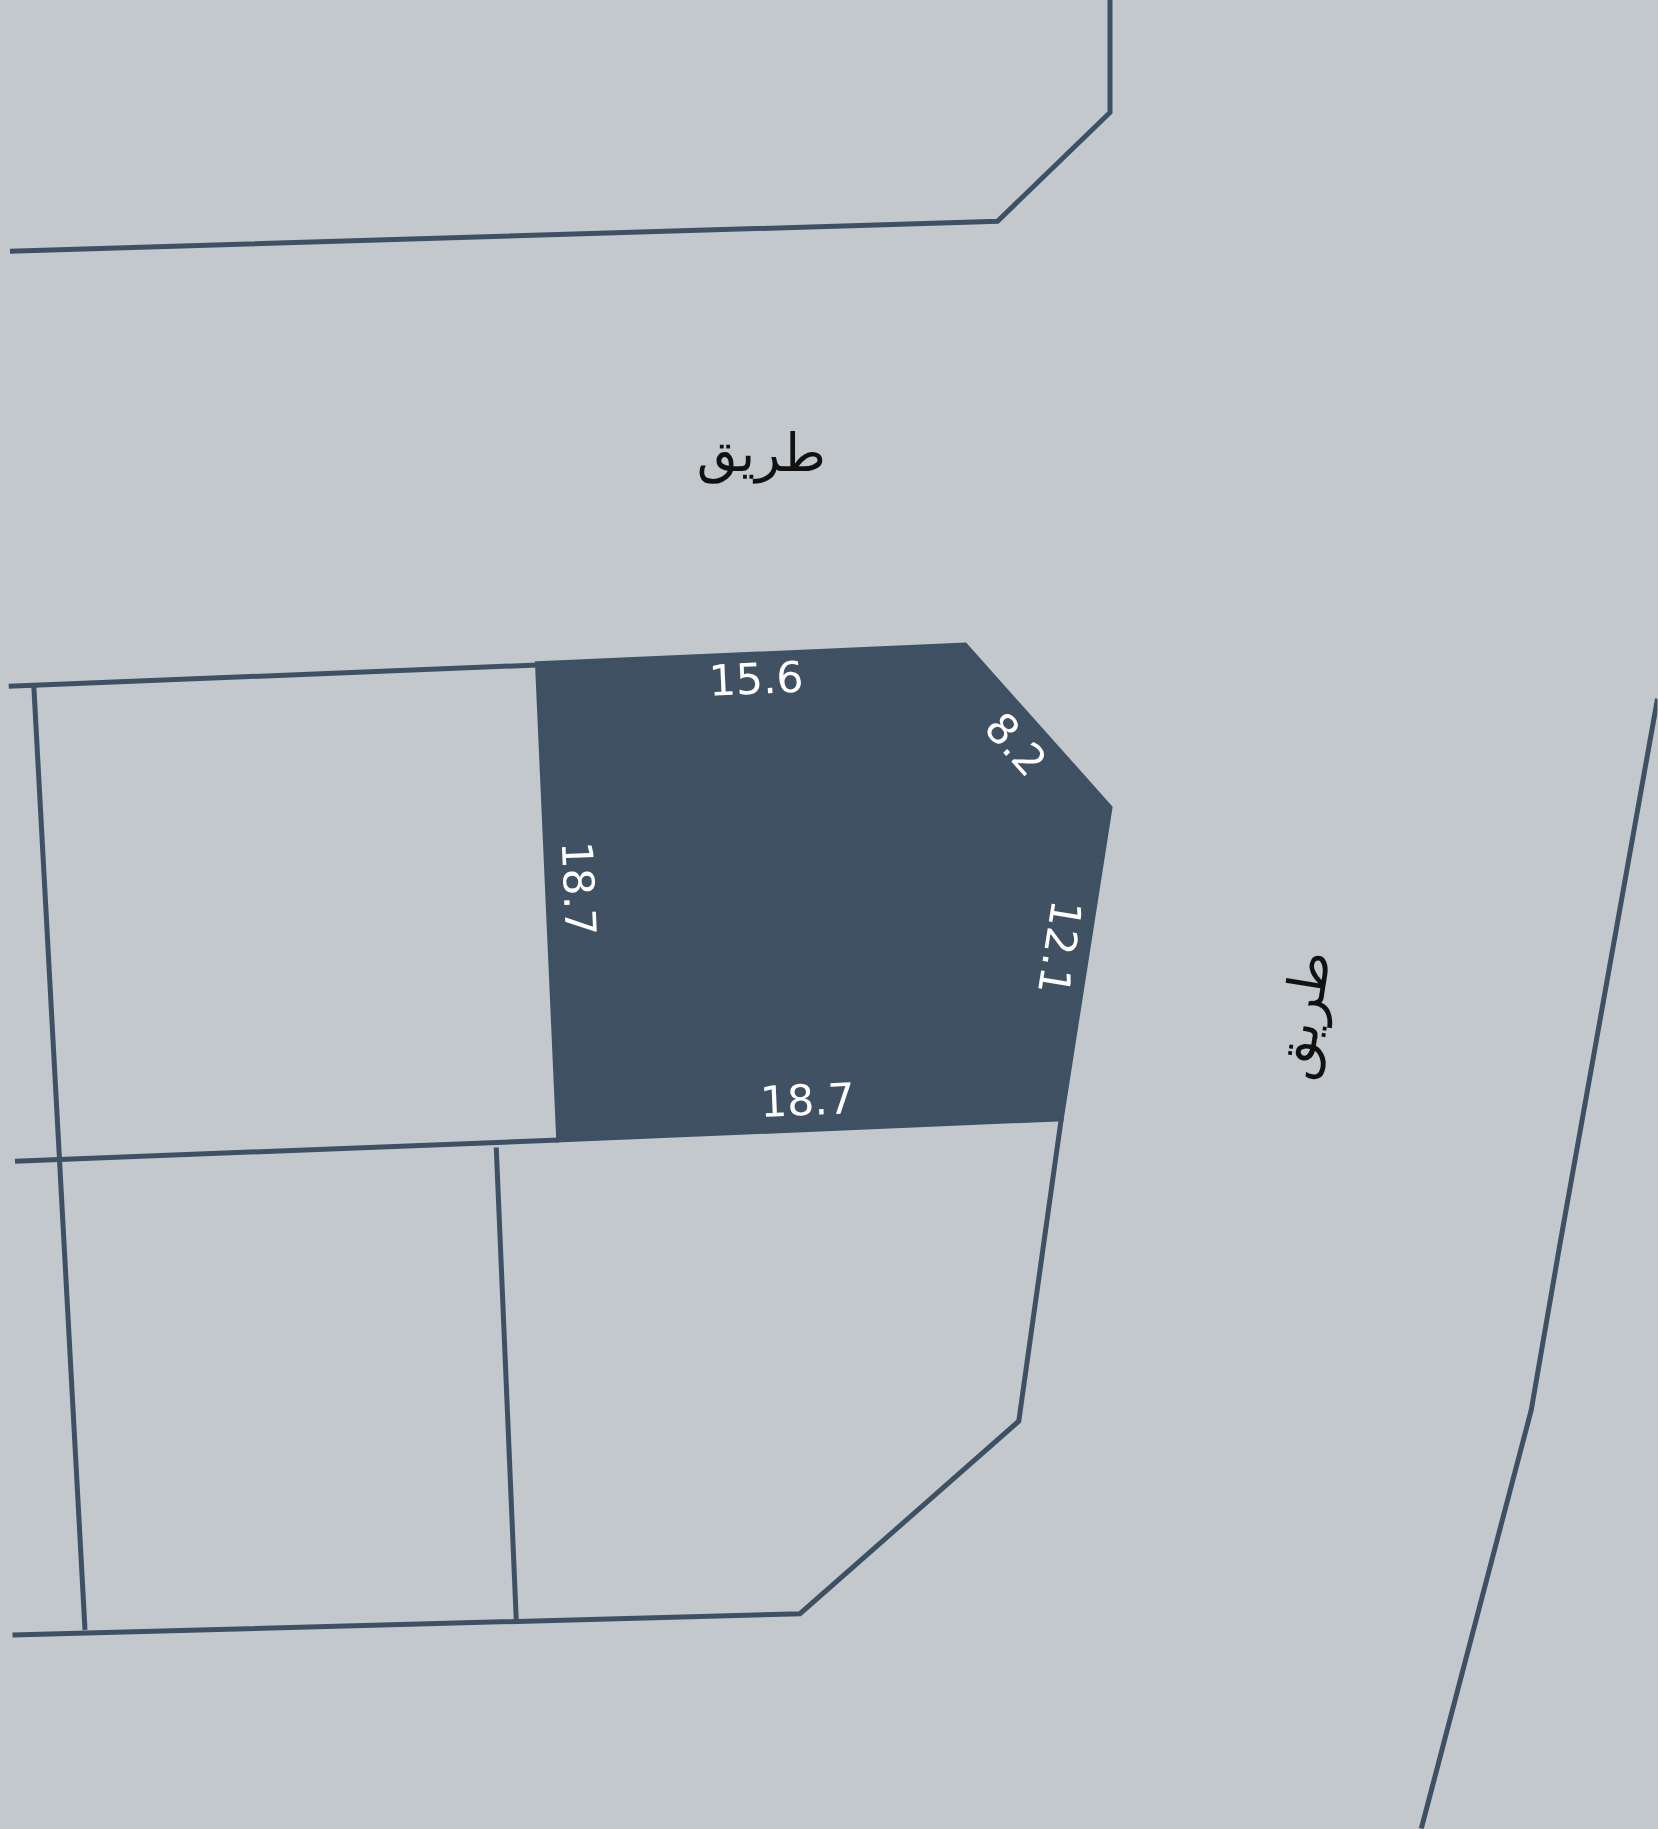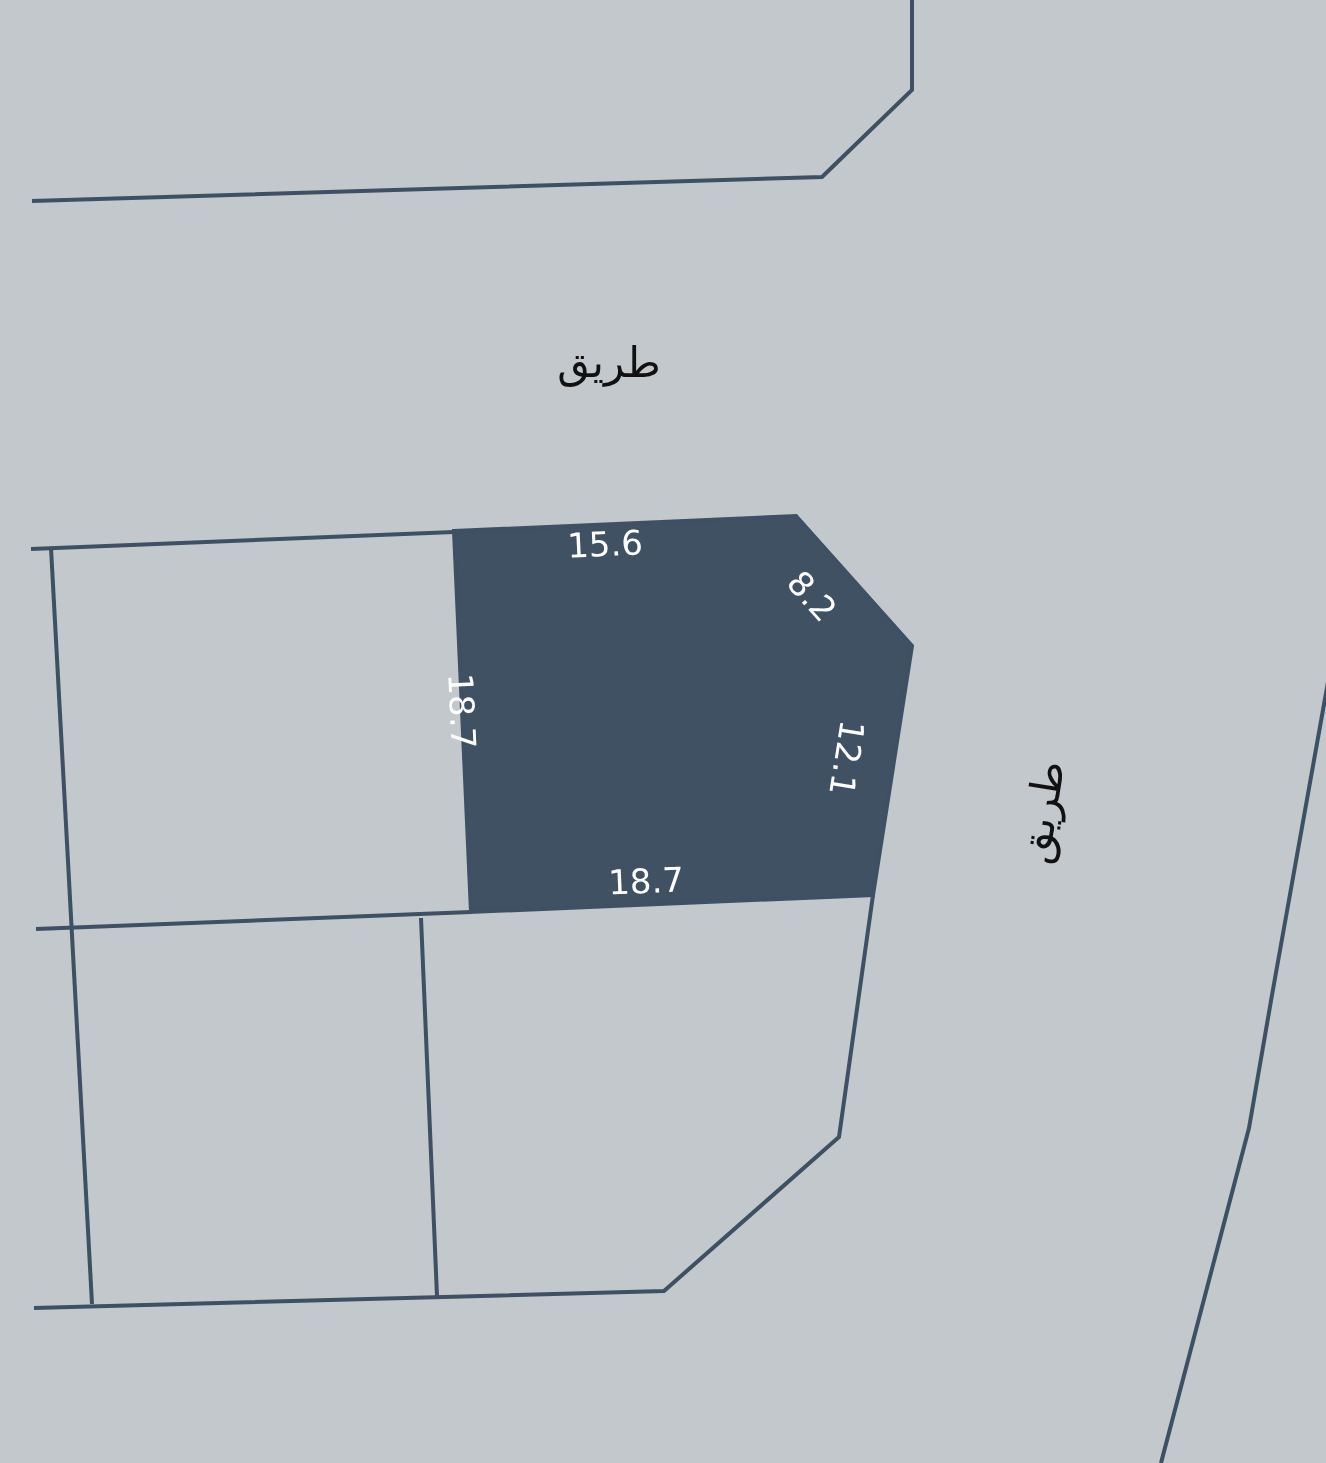--- a/index.html
+++ b/index.html
@@ -13,21 +13,20 @@
     background: #c3c8cc;
     font-family: "DejaVu Sans", sans-serif;
     position: relative;
   }
   .map-canvas {
     position: absolute;
     left: 0;
     top: 0;
     width: 1068px;
     height: 1463px;
-    padding-left: 24px;
   }
   .label {
     position: absolute;
     white-space: nowrap;
     transform-origin: center center;
     user-select: none;
   }
   .road-label {
     color: #111111;
     font-size: 42px;

